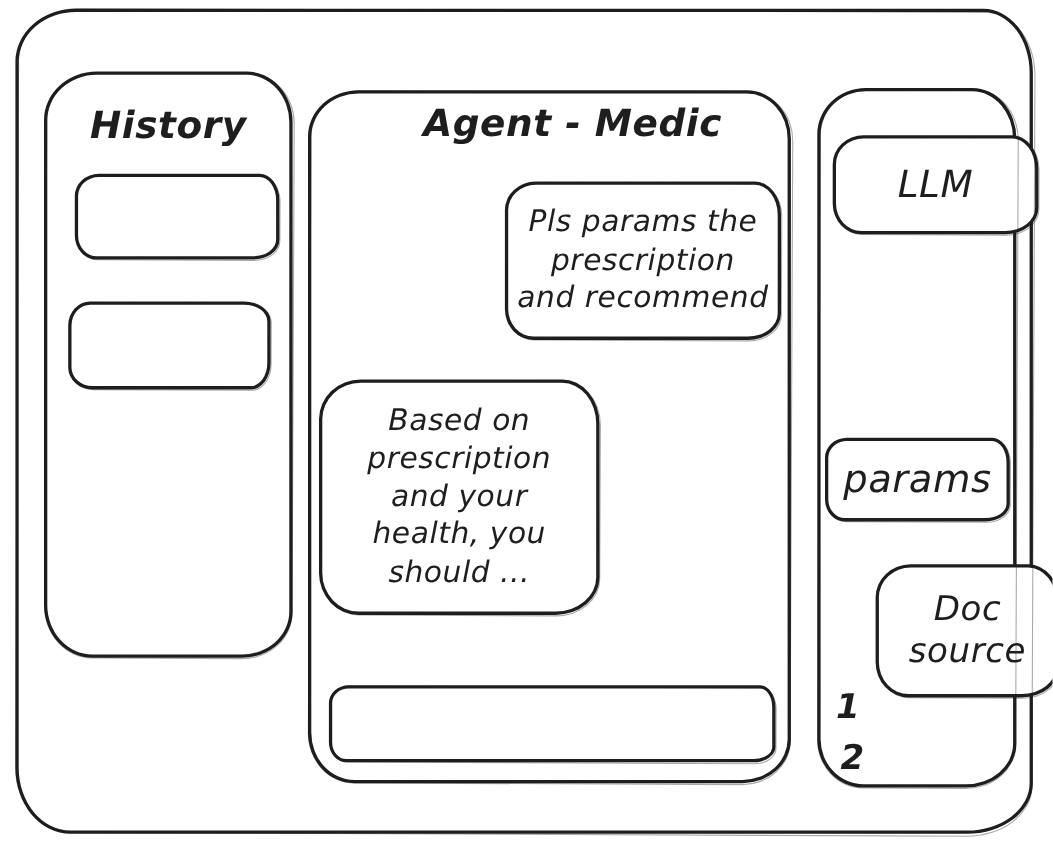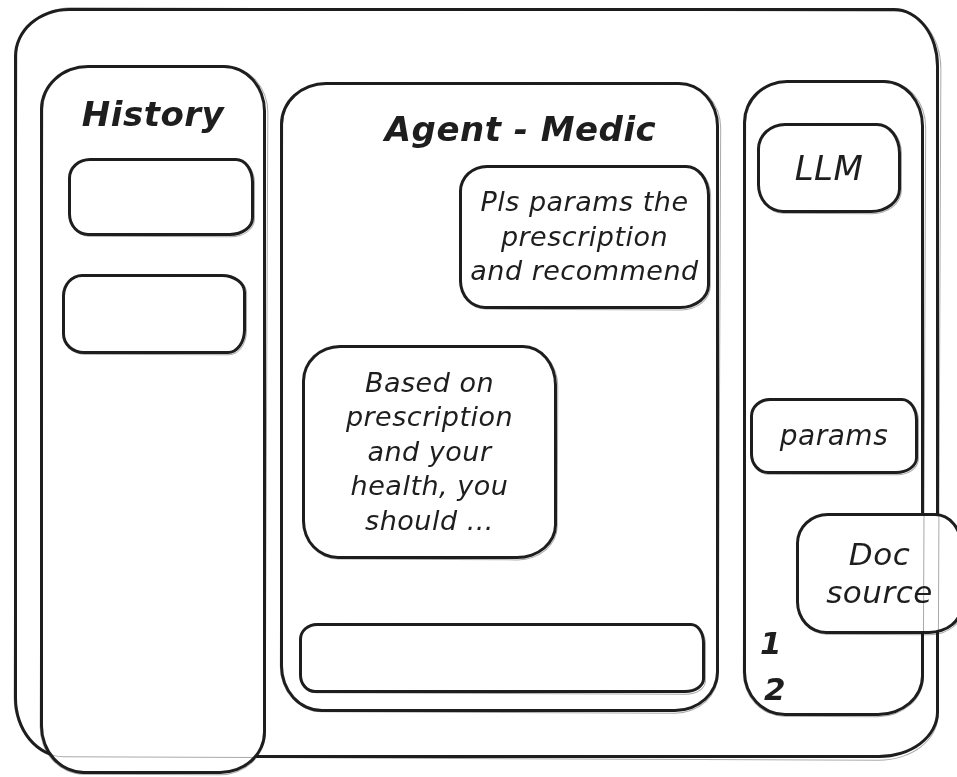--- a/index.html
+++ b/index.html
@@ -81,59 +81,59 @@
   }
 </style>
 </head>
 <body>
 
 <div class="stage">
 
   <div class="sk" style="left:14px; top:8px; width:925px; height:750px;
               border-radius:55px 45px 60px 50px / 48px 58px 46px 60px;">
 
-    <div class="sk" style="left:23px; top:54px; width:226px; height:709px;
+    <div class="sk" style="left:23px; top:54px; width:226px; height:533px;
                 border-radius:48px 42px 46px 44px / 44px 46px 42px 48px;">
       <div class="panel-title hand" style="top:26px;">History</div>
       <div class="sk hand" style="left:25px; top:90px; width:186px; height:78px;
                   border-radius:22px 18px 24px 20px / 20px 24px 18px 22px; cursor:pointer;"></div>
       <div class="sk hand" style="left:19px; top:206px; width:184px; height:80px;
                   border-radius:20px 24px 18px 22px / 22px 18px 24px 20px; cursor:pointer;"></div>
     </div>
 
     <div class="sk" style="left:263px; top:71px; width:439px; height:630px;
                 border-radius:46px 40px 44px 42px / 42px 44px 40px 46px;">
-      <div class="panel-title hand" style="top:24px;padding-left:42px;">Agent - Medic</div>
+      <div class="panel-title hand" style="top:8px;padding-left:42px;">Agent - Medic</div>
 
       <div class="sk bubble hand" style="left:176px; top:80px; width:251px; height:144px;
                   border-radius:28px 24px 30px 26px / 26px 30px 24px 28px;">Pls params the
 prescription
 and recommend</div>
 
-      <div class="sk bubble hand" style="left:19px; top:260px; width:255px; height:214px;
+      <div class="sk bubble hand" style="left:7px; top:260px; width:255px; height:214px;
                   border-radius:38px 34px 40px 36px / 36px 40px 34px 38px;">Based on
 prescription
 and your
 health, you
 should ...</div>
 
       <div class="sk input-wrap" style="left:16px; top:538px; width:406px; height:70px;
                   border-radius:18px 14px 20px 16px / 16px 20px 14px 18px;">
         <input type="text" aria-label="message input" value="" style="">
       </div>
     </div>
 
     <div class="sk" style="left:726px; top:69px; width:181px; height:636px;
                 border-radius:44px 40px 46px 42px / 42px 46px 40px 44px;">
 
-      <button class="sk hand" style="left:11px; top:40px; width:144px; height:90px; font-size:34px;
+      <button class="sk hand" style="left:11px; top:40px; width:187px; height:90px; font-size:34px;
                      border-radius:28px 24px 30px 26px / 26px 30px 24px 28px;">LLM</button>
 
 
-      <button class="sk hand" style="left:4px; top:315px; width:168px; height:76px; font-size:28px;
+      <button class="sk hand" style="left:4px; top:315px; width:168px; height:76px; font-size:35px;
                      border-radius:20px 16px 22px 18px / 18px 22px 16px 20px;">params</button>
 
       <button class="sk hand" style="left:10px; top:430px; width:167px; height:121px; font-size:31px;
                      padding:0 26px; white-space:normal;
                      border-radius:32px 28px 34px 30px / 30px 34px 28px 32px;margin-left:40px;">Doc source</button>
 
       <span class="num-label hand" style="left:14px; top:542px;">1</span>
       <span class="num-label hand" style="left:18px; top:588px;">2</span>
     </div>
 

